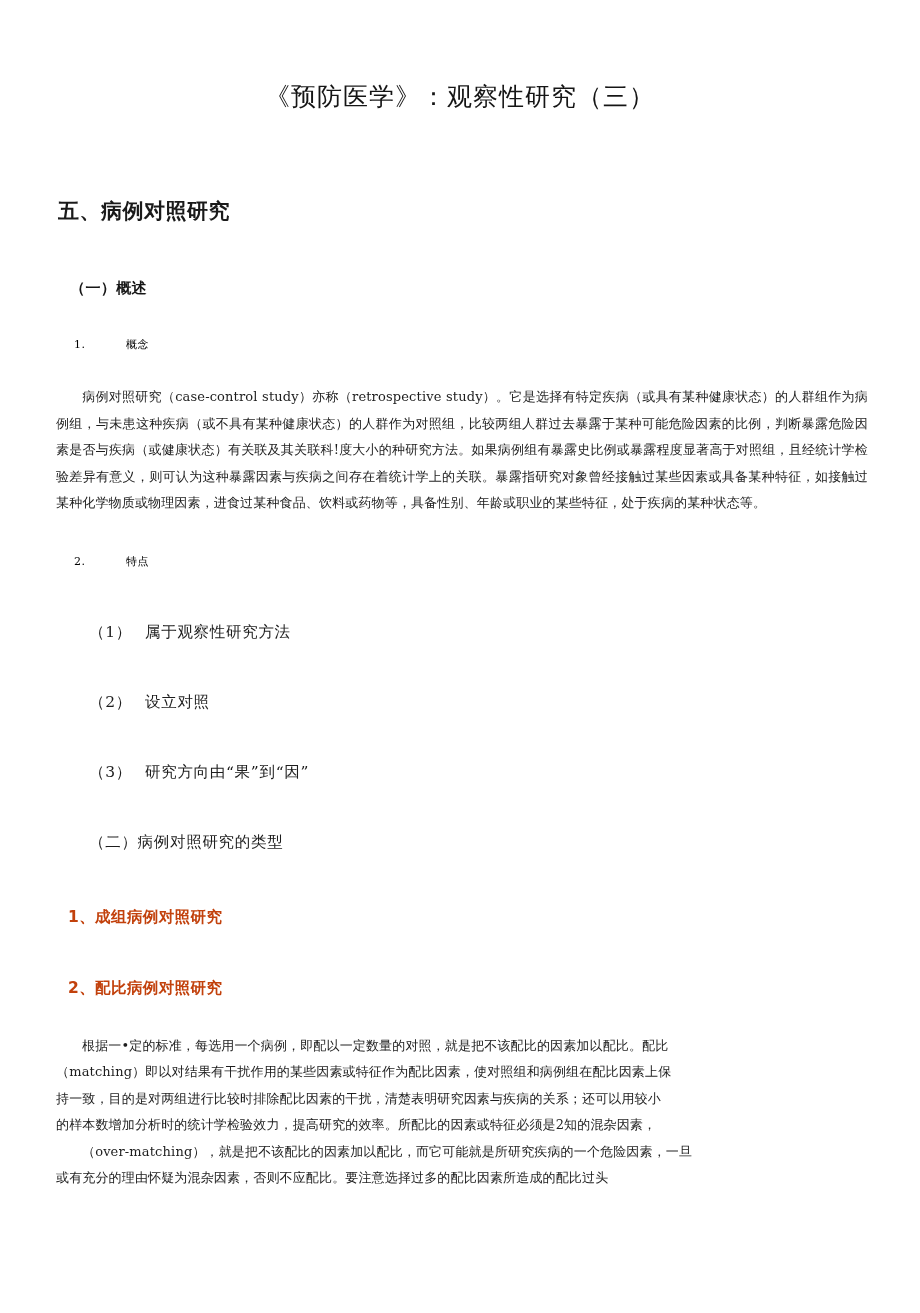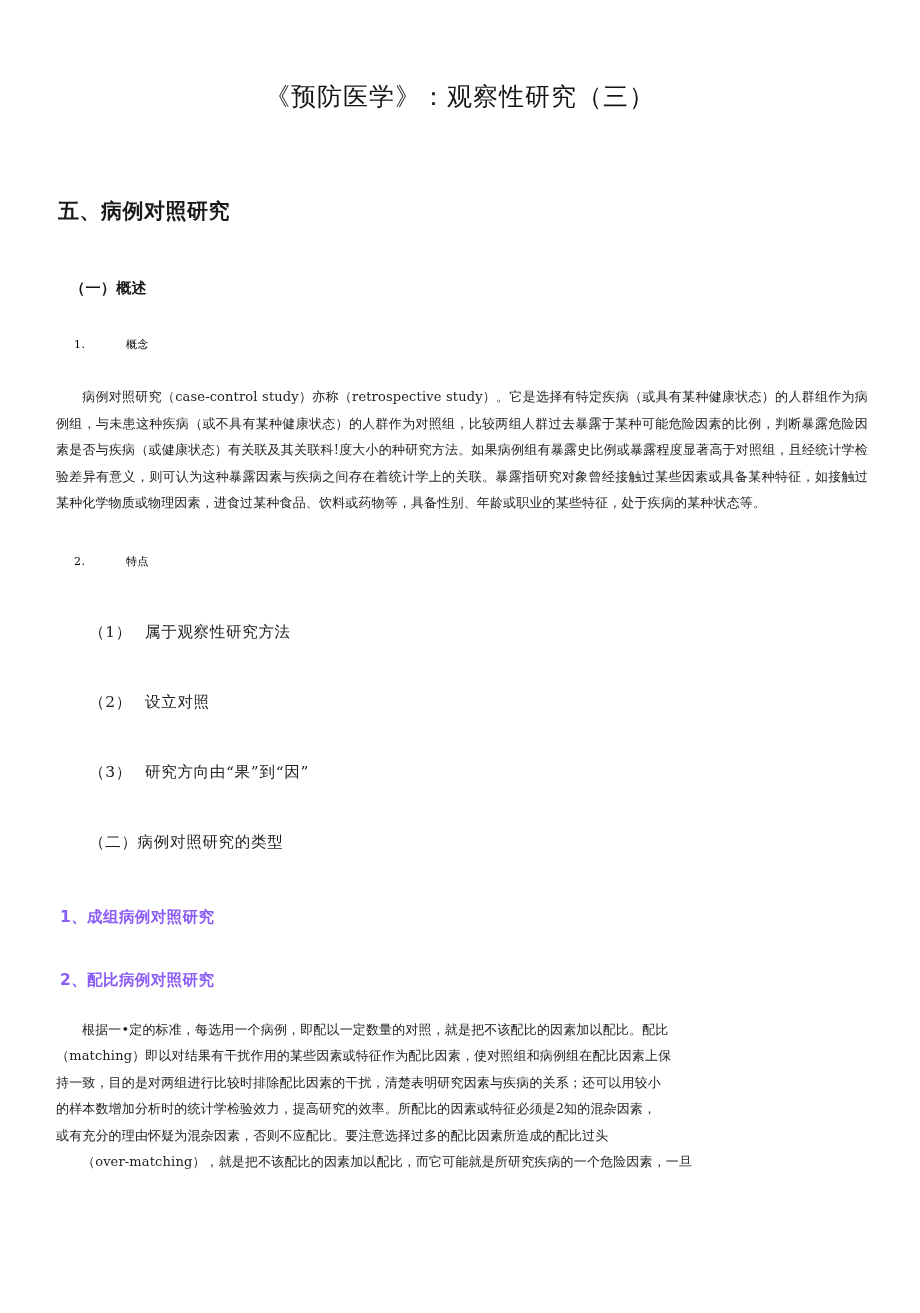--- a/index.html
+++ b/index.html
@@ -96,29 +96,29 @@
     color: #1d1d1d;
   }
   .body-para .indent {
     display: inline-block;
     width: 26px;
   }
   .tight-top {
     padding-top: 20px;
   }
   .bold-run-heading {
-    margin: 4px;
+    margin: 12px;
     padding-top: 34px;
     padding-left: 56px;
     font-size: 15.5px;
     line-height: 25px;
     font-weight: 700;
     letter-spacing: 0.4px;
     font-family: "DejaVu Sans", "Liberation Sans", sans-serif;
-    color: #8b5cf6;
+    color: #c2410c;
   }
   .para-line {
     display: block;
   }
 </style>
 </head>
 <body>
 
 <div class="page">
 
@@ -158,17 +158,17 @@
   <p class="bold-run-heading">1、成组病例对照研究</p>
 
 
   <p class="bold-run-heading">2、配比病例对照研究</p>
 
   <p class="body-para tight-top">
     <span class="para-line"><span class="indent"></span><span>根据一•定的标准，每选用一个病例，即配以一定数量的对照，就是把不该配比的因素加以配比。配比</span></span>
     <span class="para-line">（matching）即以对结果有干扰作用的某些因素或特征作为配比因素，使对照组和病例组在配比因素上保</span>
     <span class="para-line">持一致，目的是对两组进行比较时排除配比因素的干扰，清楚表明研究因素与疾病的关系；还可以用较小</span>
     <span class="para-line">的样本数增加分析时的统计学检验效力，提高研究的效率。所配比的因素或特征必须是2知的混杂因素，</span>
+    <span class="para-line"><span class="indent"></span><span>（over-matching），就是把不该配比的因素加以配比，而它可能就是所研究疾病的一个危险因素，一旦</span></span>
     <span class="para-line">或有充分的理由怀疑为混杂因素，否则不应配比。要注意选择过多的配比因素所造成的配比过头</span>
-    <span class="para-line"><span class="indent"></span><span>（over-matching），就是把不该配比的因素加以配比，而它可能就是所研究疾病的一个危险因素，一旦</span></span>
   </p>
 
 </div>
 
 </body></html>

